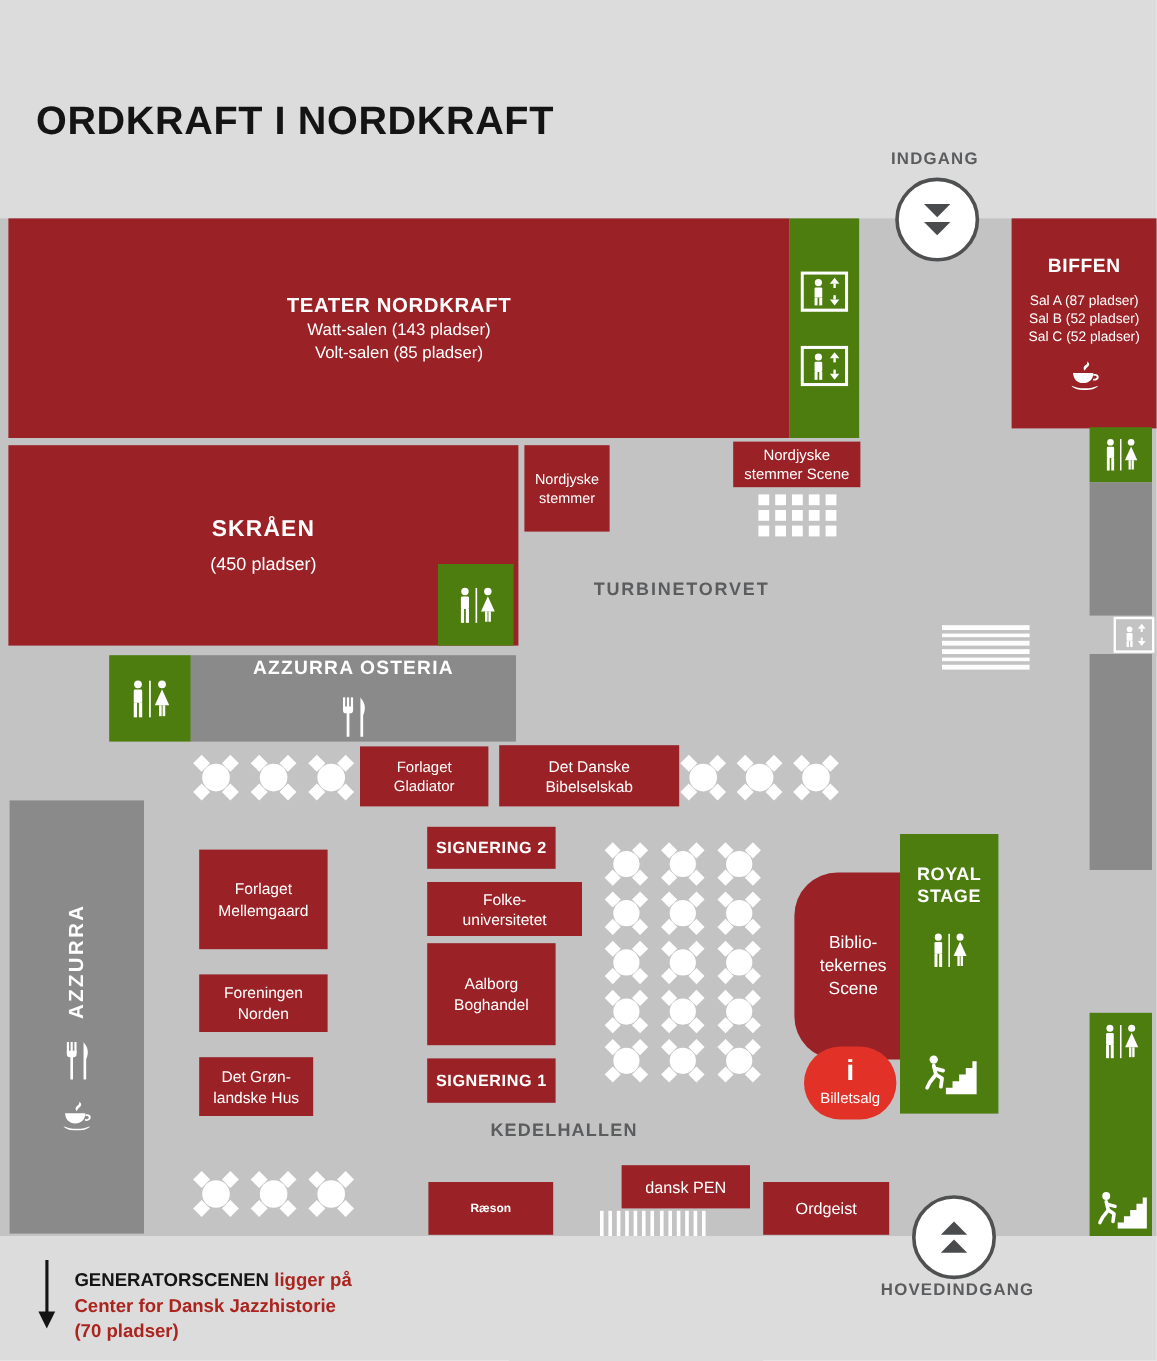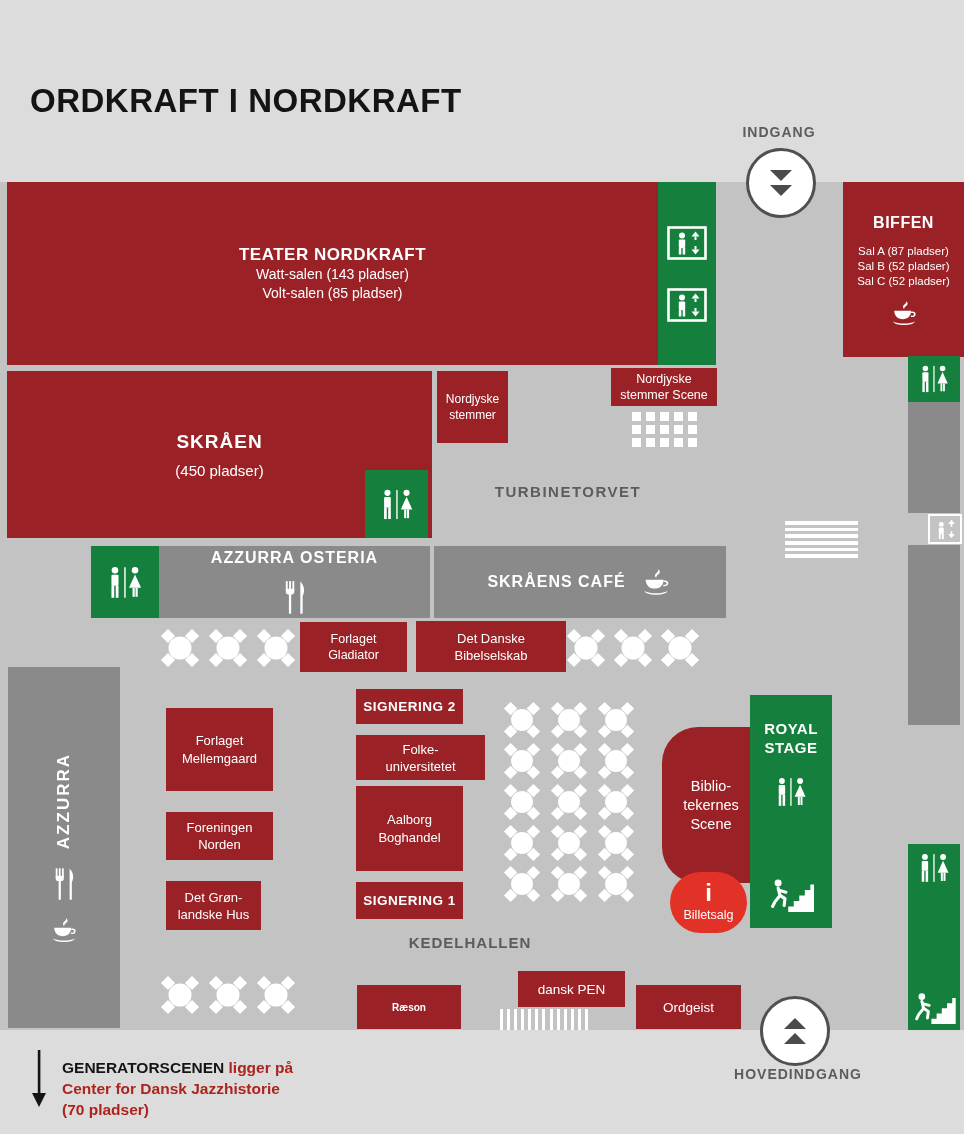--- a/index.html
+++ b/index.html
@@ -2,21 +2,21 @@
 <html><head>
 <meta charset="utf-8">
 <style>
   html,body{margin:0;padding:0;}
   #app{position:relative;width:964px;height:1134px;background:#dcdcdc;overflow:hidden;
        font-family:"Liberation Sans","DejaVu Sans",sans-serif;}
   .abs{position:absolute;}
   .block{position:absolute;display:flex;flex-direction:column;align-items:center;
          justify-content:center;text-align:center;color:#fff;box-sizing:border-box;}
   .red{background:#9a2126;}
-  .slate{background:#15803d;}
+  .slate{background:#4d7c0f;}
   .graybar{background:#8a8a8a;}
   .pre{white-space:pre-line;}
   .b{font-weight:bold;}
   .ic{display:inline-flex;align-items:center;justify-content:center;}
   .ic svg{width:100%;height:100%;display:block;}
   .glabel{color:#5b5c5e;font-weight:bold;letter-spacing:1px;text-align:center;}
   .circle{position:absolute;width:64px;height:64px;border-radius:50%;background:#fff;
           border:3px solid #4f5051;display:flex;flex-direction:column;align-items:center;
           justify-content:center;gap:4px;}
   .tri-dn{width:0;height:0;border-left:11px solid transparent;border-right:11px solid transparent;
@@ -212,33 +212,20 @@
     <rect x="2.6" y="1" width="1.7" height="9"></rect>
     <rect x="5.6" y="1" width="1.7" height="9"></rect>
     <rect x="8.6" y="1" width="1.7" height="9"></rect>
     <path d="M2.6 8 h7.7 v3.2 c0 1.2 -1 2 -2.2 2 h-0.6 v17.8 h-2.1 V13.2 h-0.6 c-1.2 0 -2.2 -0.8 -2.2 -2z"></path>
     <path d="M15.5 1 c3.8 3.4 5 8.6 2.6 13.4 l-0.1 0.3 V31 h-2.1 V1z"></path>
   </g>
         </svg>
 </span>
   </div>
 
-  <div class="block graybar" style="left:434px;top:546px;width:292px;height:72px;flex-direction:row;gap:13px;">
-    <span class="b" style="font-size:16px;letter-spacing:1px;">SKRÅENS CAFÉ</span>
-    <span class="ic" style="width:34px;height:26px;">
-  <svg viewBox="0 0 36 27">
-          <g fill="#fff">
-    <path d="M7 11 h19 c0 6 -4 9.5 -9.5 9.5 C11 20.5 7.3 17 7 11z"></path>
-    <path d="M26 12 c3.5 -0.5 5.5 1 5 3.4 -0.4 2 -2.6 3 -5.4 2.6 l0.2 -1.6 c1.8 0.3 3.2 -0.2 3.4 -1.3 0.2 -1.2 -1 -1.8 -3.2 -1.5z"></path>
-    <path d="M5.5 23 c3.5 1.6 8 2.4 12.5 2.4 4.5 0 9 -0.8 12.5 -2.4 -1.5 2.6 -6.5 4 -12.5 4 -6 0 -11 -1.4 -12.5 -4z"></path>
-    <path d="M18 9 c-1.8 -2 -1.4 -3.8 0.8 -5.4 1.6 -1.2 2 -2.2 1.2 -3.6 2.8 1.6 2.6 3.8 0.6 5.4 -1.6 1.3 -2 2.2 -2.6 3.6z"></path>
-  </g>
-        </svg>
-</span>
-  </div>
 
   <div class="abs" style="left:160px;top:628px;display:flex;gap:8px;">
     <span class="ic" style="width:40px;height:40px;">
   <svg viewBox="0 0 40 40">
           <g fill="#fff">
     <rect x="3" y="3" width="10" height="10" transform="rotate(45 8 8)"></rect>
     <rect x="27" y="3" width="10" height="10" transform="rotate(45 32 8)"></rect>
     <rect x="3" y="27" width="10" height="10" transform="rotate(45 8 32)"></rect>
     <rect x="27" y="27" width="10" height="10" transform="rotate(45 32 32)"></rect>
     <circle cx="20" cy="20" r="11.5"></circle>

